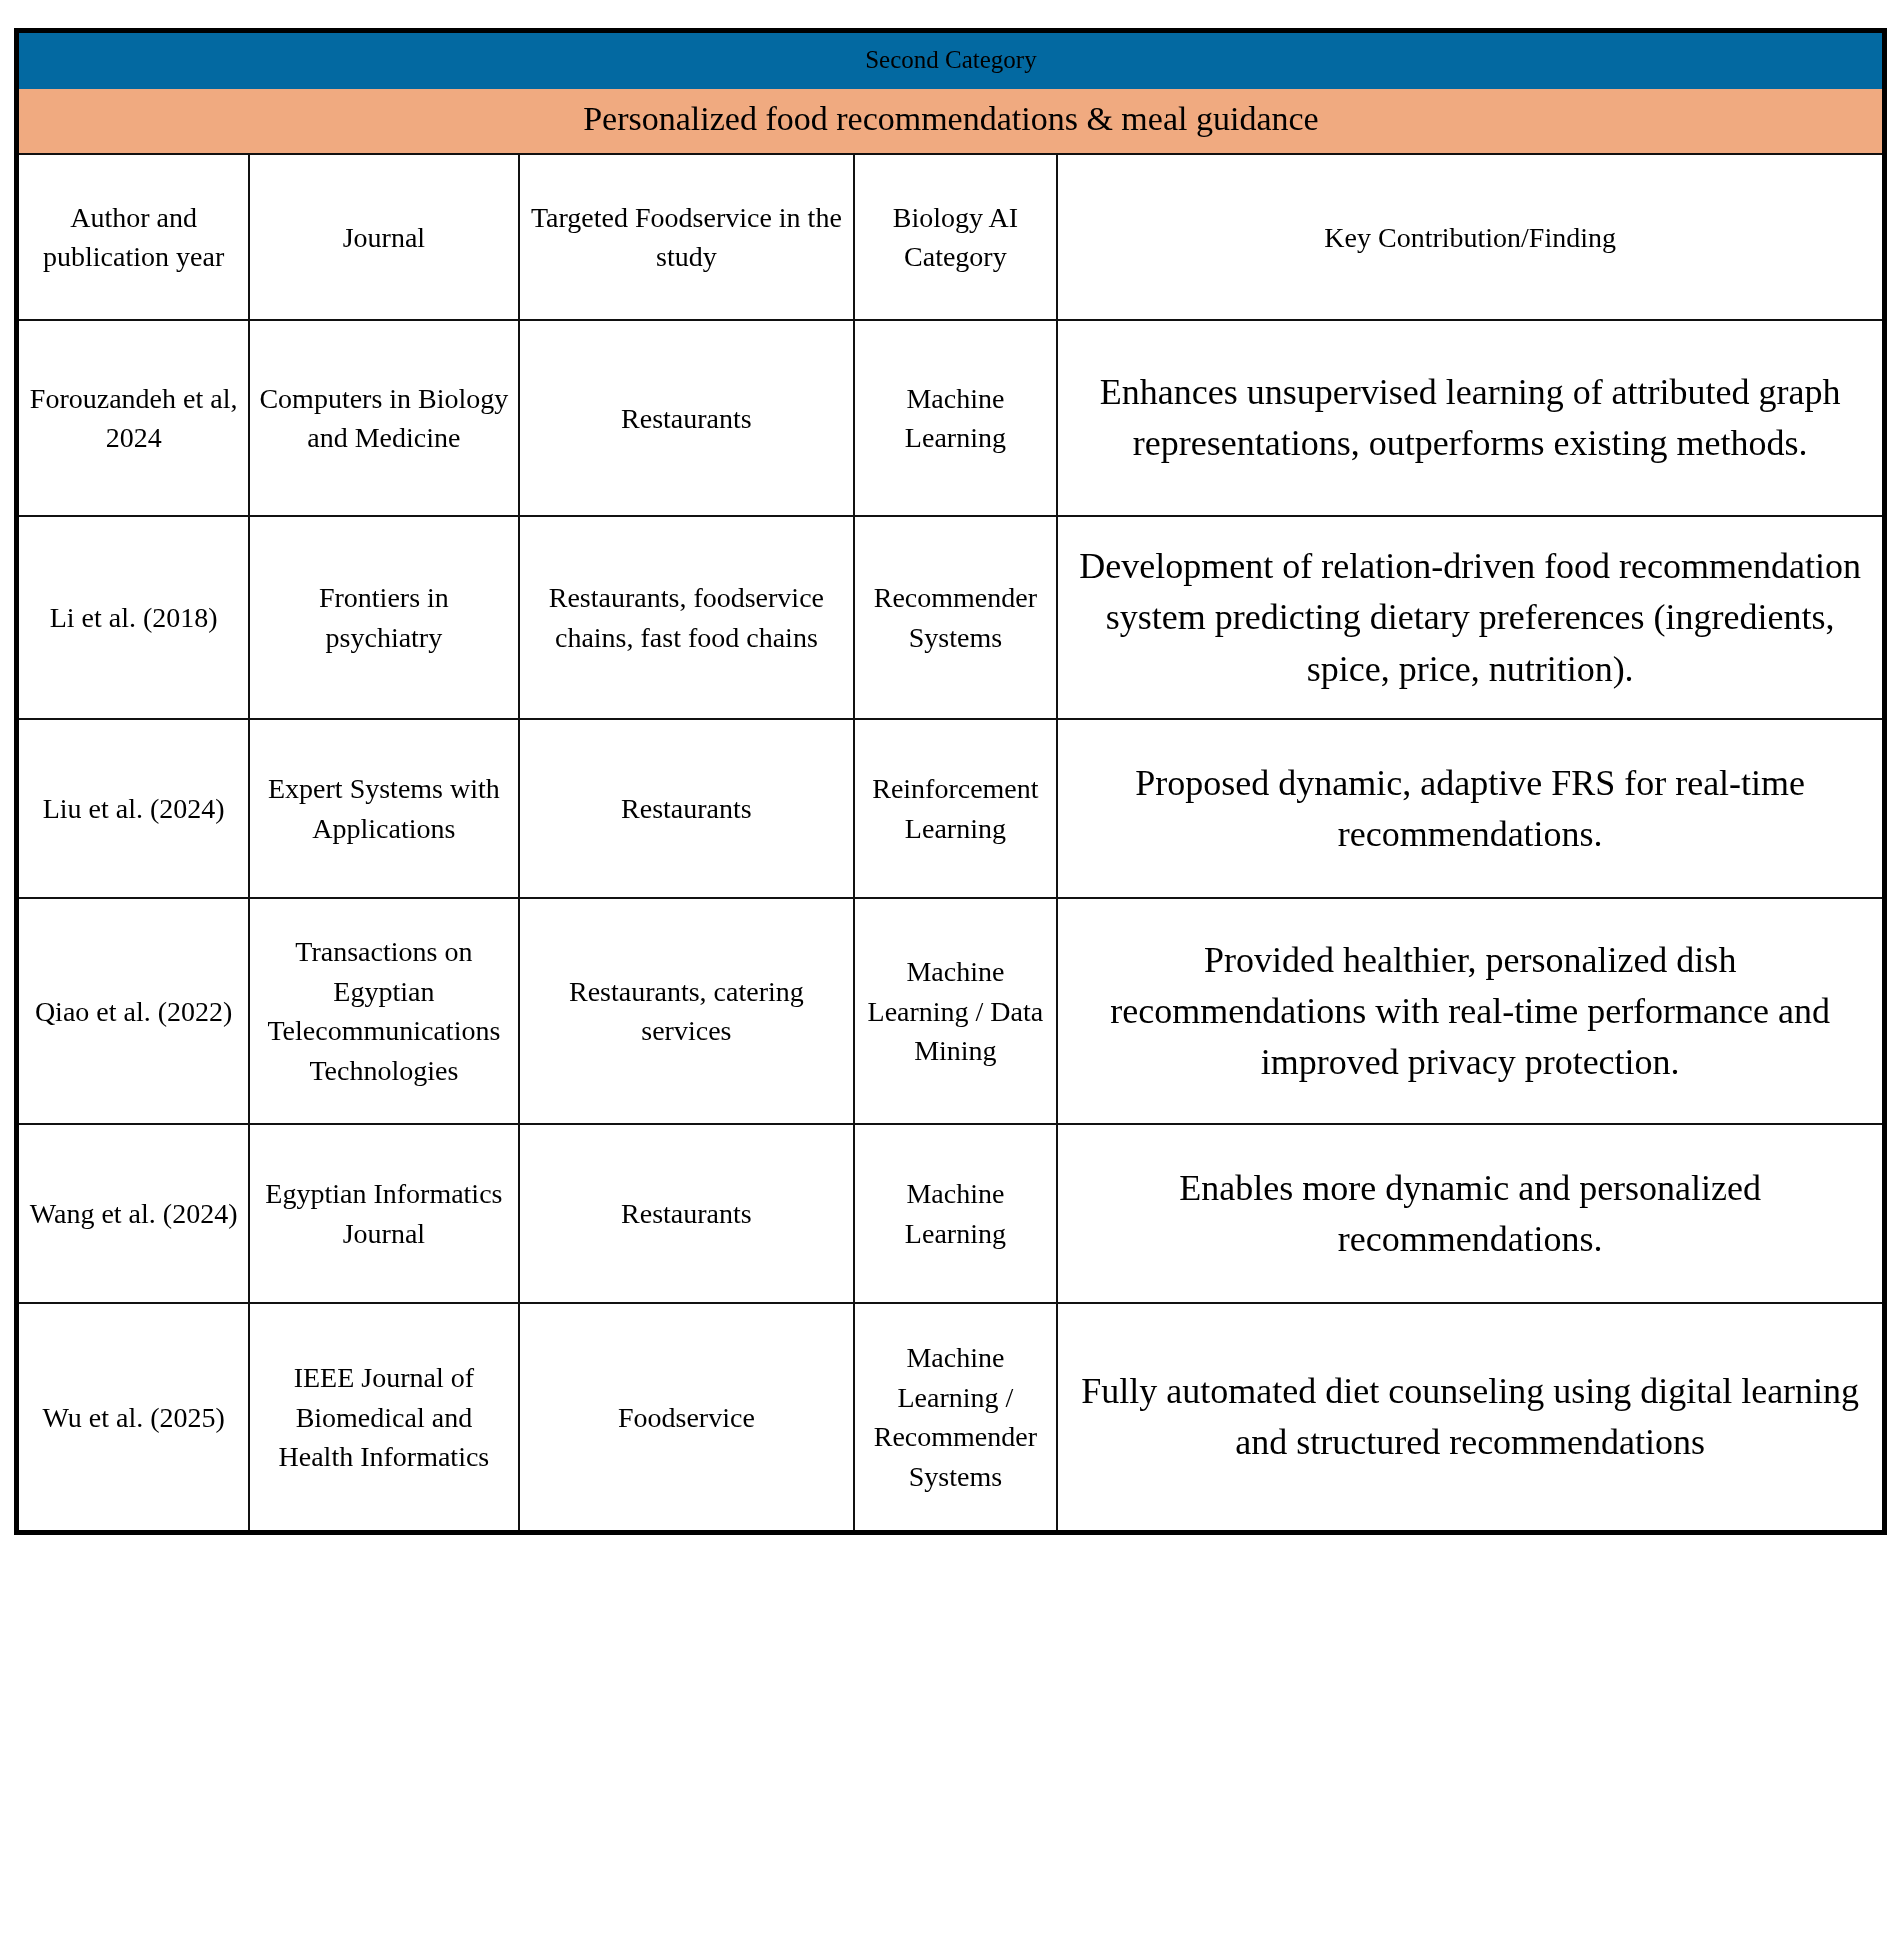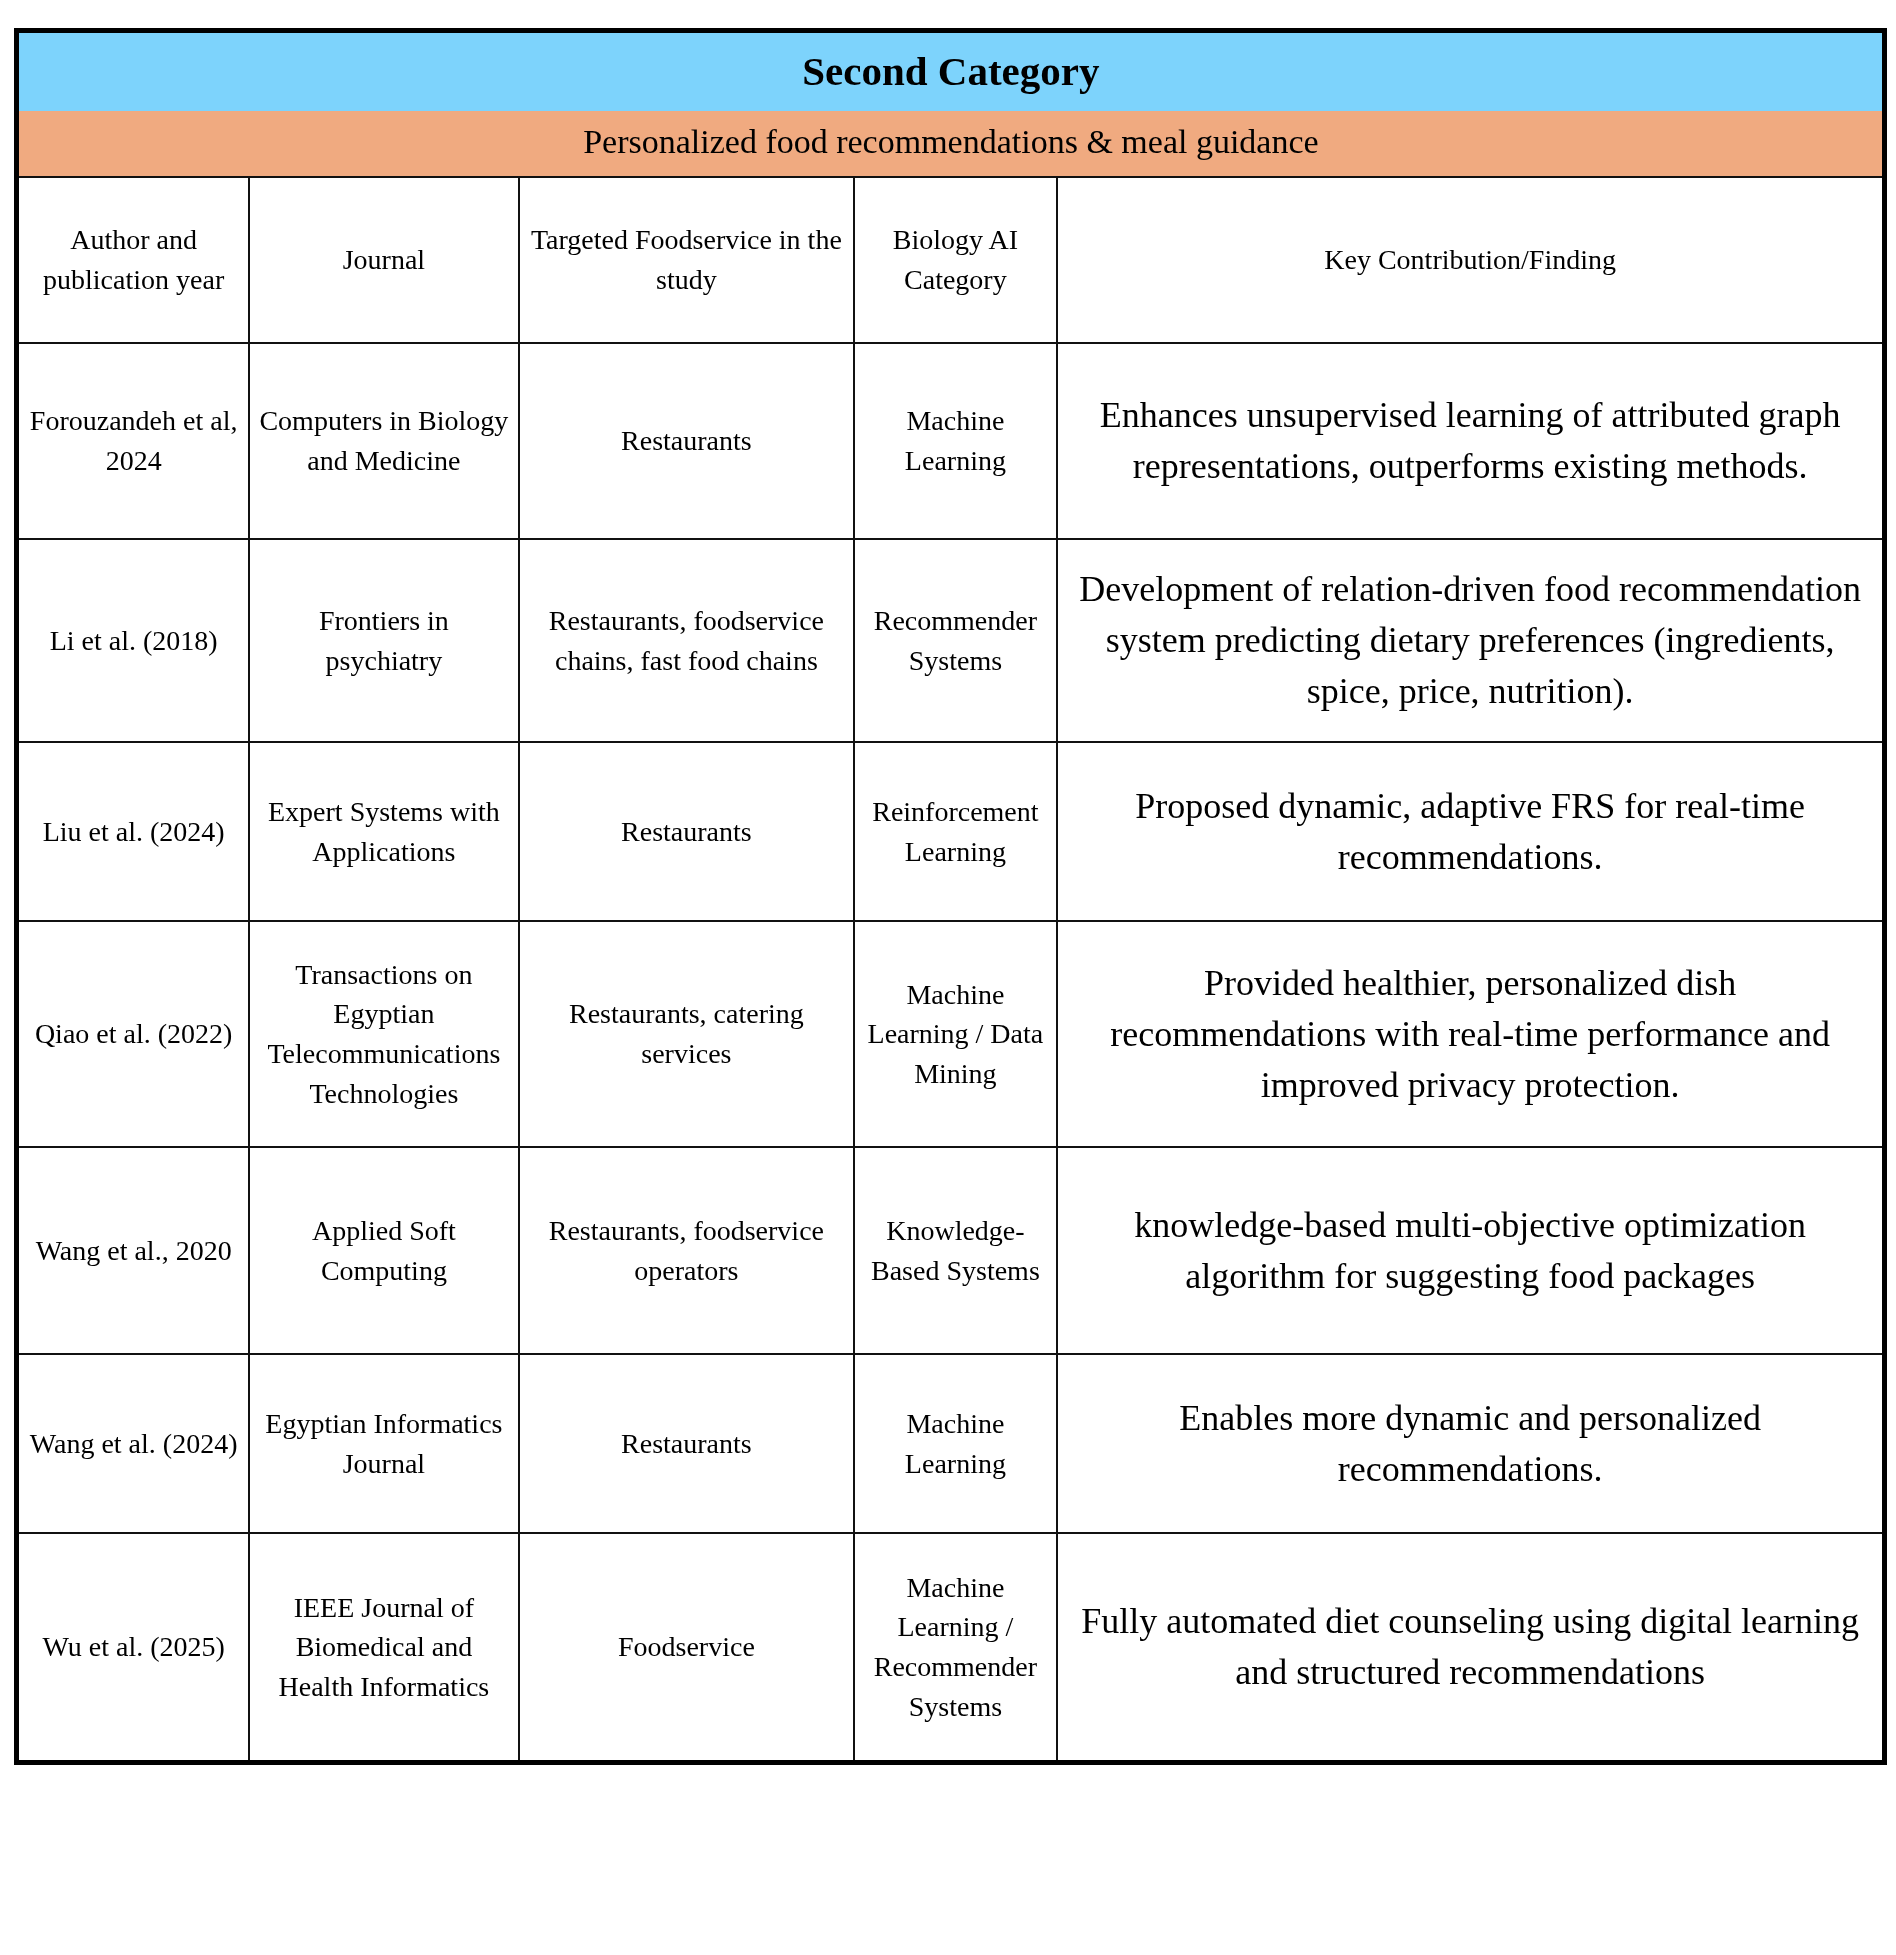--- a/index.html
+++ b/index.html
@@ -43,23 +43,23 @@
 
   
   col.c-author   { width: 232px; }
   col.c-journal  { width: 270px; }
   col.c-target   { width: 335px; }
   col.c-mapped   { width: 203px; }
   col.c-key      { width: 828px; }
 
   
   tr.banner-blue td {
-    background: #7dd3fc;
-    font-size: 41px;
-    font-weight: bold;
+    background: #0369a1;
+    font-size: 25px;
+    font-weight: normal;
     padding: 9px 5.5px 11px 5.5px;
     border-left: none;
     border-right: none;
     border-top: none;
     border-bottom: none;
   }
   tr.banner-orange td {
     background: #f0aa80;
     font-size: 34px;
     font-weight: normal;
@@ -152,27 +152,20 @@
 
       <tr class="body-row r3">
         <td>Qiao et al. (2022)</td>
         <td>Transactions on Egyptian Telecommunications Technologies</td>
         <td>Restaurants, catering services</td>
         <td>Machine Learning / Data Mining</td>
         <td class="key-cell">Provided healthier, personalized dish recommendations with real-time performance and improved privacy protection.</td>
       </tr>
 
 
-      <tr class="body-row r5">
-        <td>Wang et al., 2020</td>
-        <td>Applied Soft Computing</td>
-        <td>Restaurants, foodservice operators</td>
-        <td>Knowledge-Based Systems</td>
-        <td class="key-cell">knowledge-based multi-objective optimization algorithm for suggesting food packages</td>
-      </tr>
 
       <tr class="body-row r6">
         <td>Wang et al. (2024)</td>
         <td>Egyptian Informatics Journal</td>
         <td>Restaurants</td>
         <td>Machine Learning</td>
         <td class="key-cell">Enables more dynamic and personalized recommendations.</td>
       </tr>
 
       <tr class="body-row r7">

